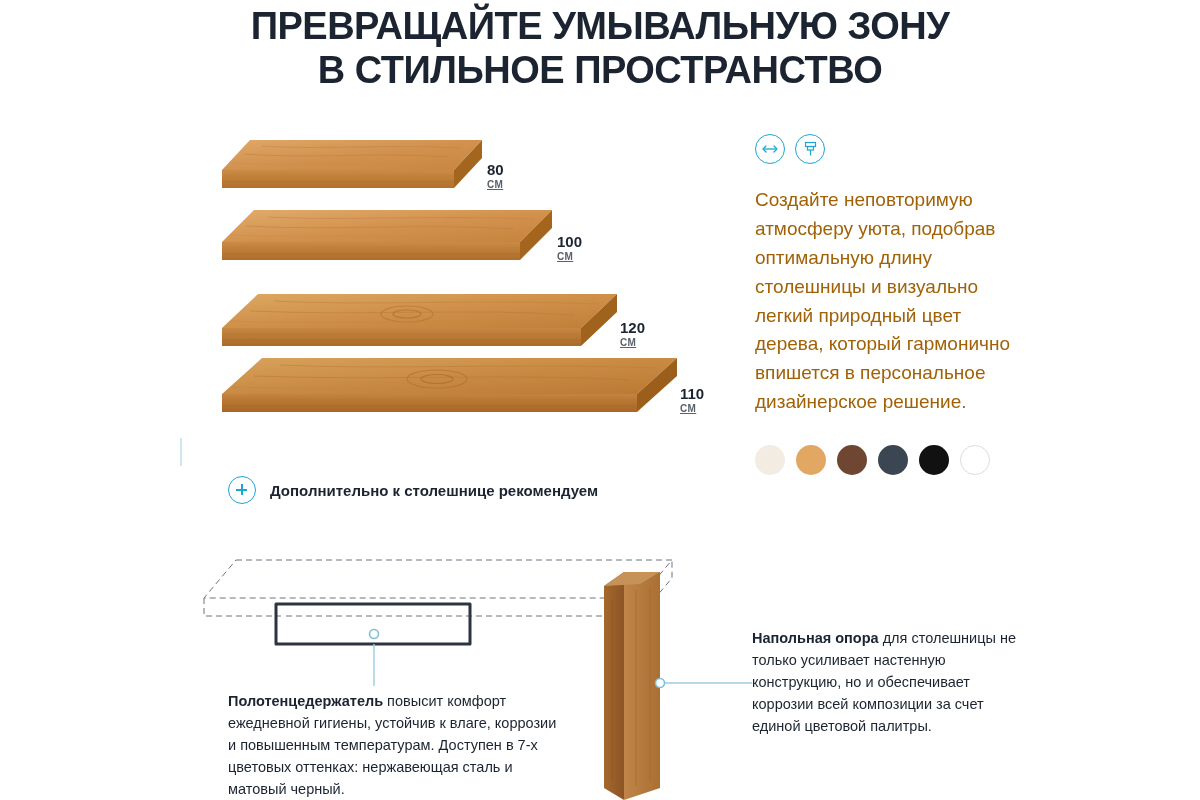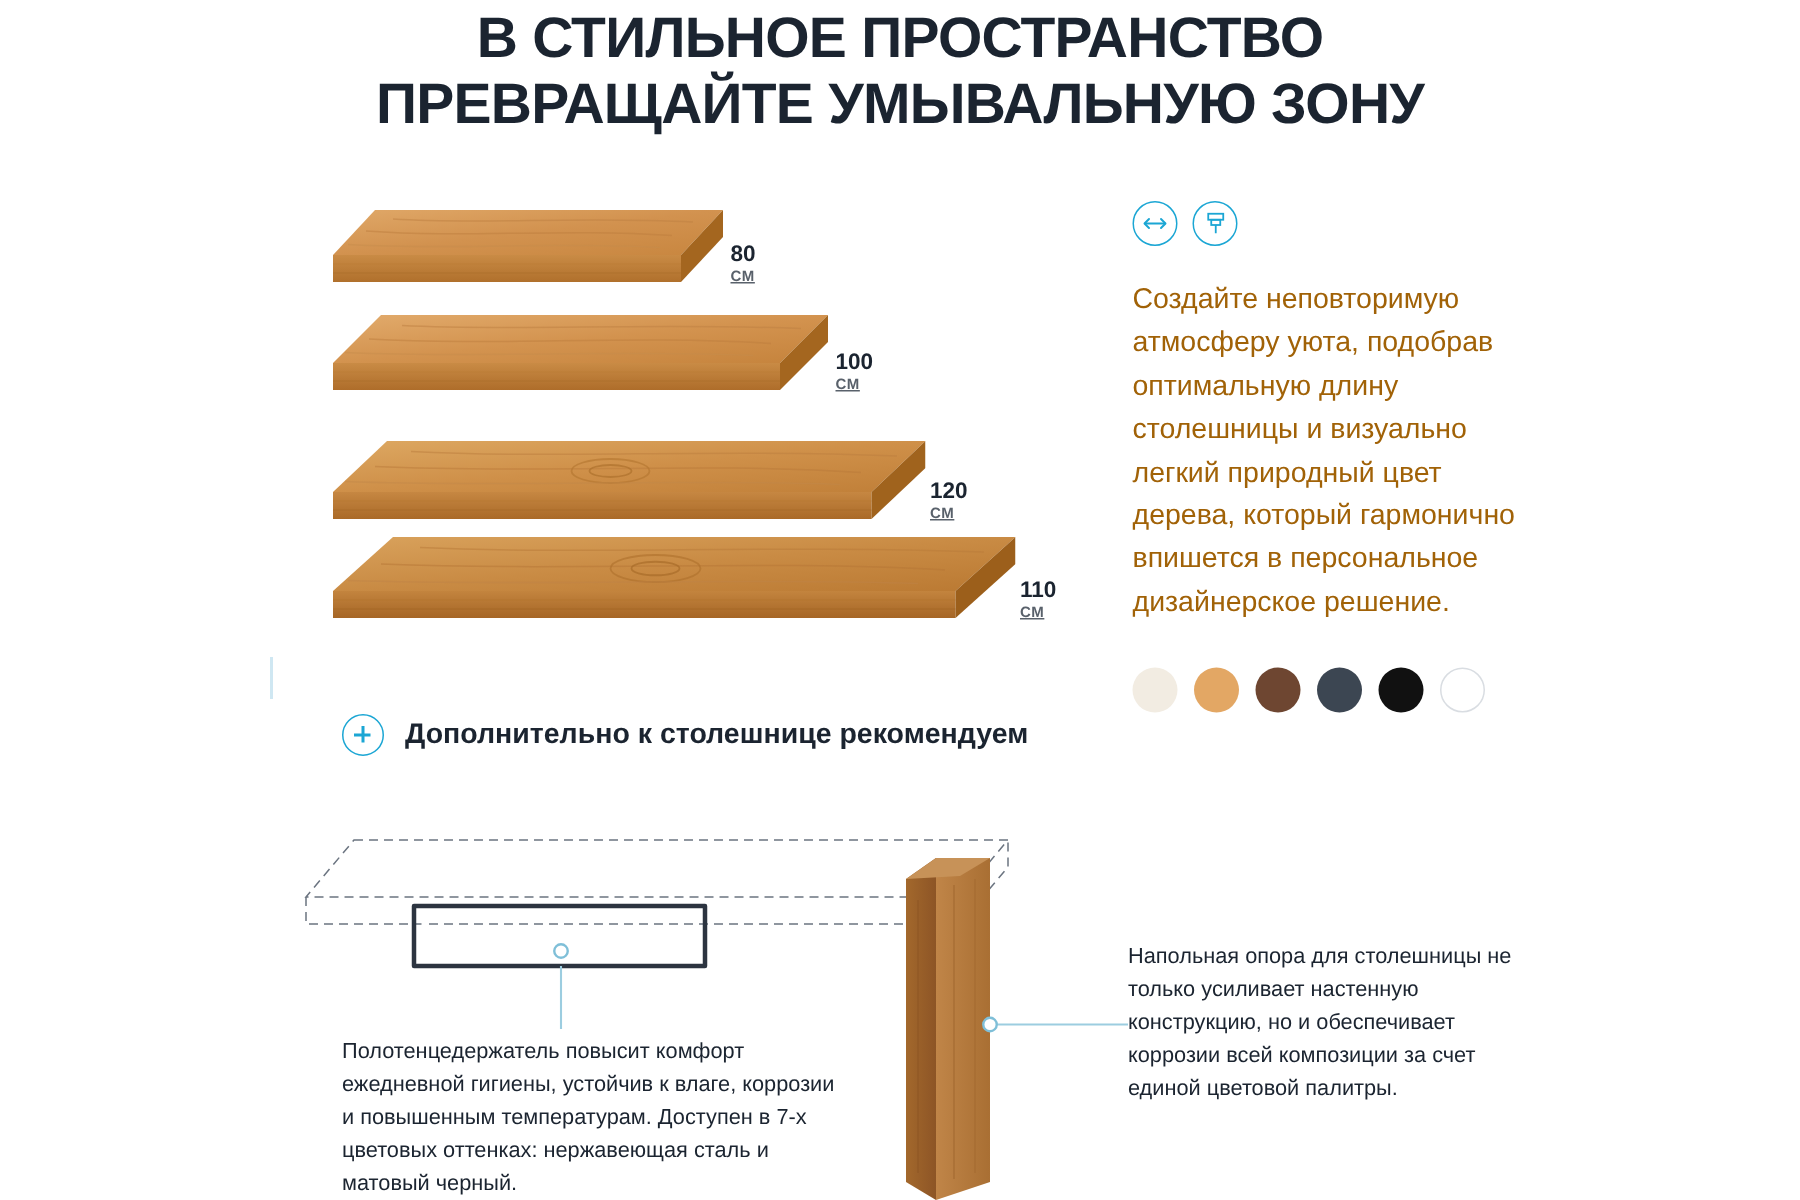--- a/index.html
+++ b/index.html
@@ -139,48 +139,48 @@
     background: #1ba6d4;
   }
   .plus-circle::before {
     left: 7px; top: 12.2px; width: 11px; height: 1.6px;
   }
   .plus-circle::after {
     top: 7px; left: 12.2px; height: 11px; width: 1.6px;
   }
   .rec-text {
     font-weight: bold;
-    font-size: 19px;
+    font-size: 15px;
     color: #1b2430;
   }
 
   
   .diagram {
     position: absolute;
     left: 0;
     top: 520px;
     width: 760px;
     height: 280px;
   }
   .callout {
     position: absolute;
     font-size: 14.5px;
     line-height: 1.52;
     color: #1b2430;
   }
-  .callout b { font-weight: normal; }
+  .callout b { font-weight: bold; }
   .callout-left { left: 228px; top: 690px; width: 330px; }
   .callout-right { left: 752px; top: 627px; width: 275px; }
 </style>
 </head>
 <body>
 
 <div class="headline">
+  <span class="line">ПРЕВРАЩАЙТЕ УМЫВАЛЬНУЮ ЗОНУ</span>
   <span class="line">В СТИЛЬНОЕ ПРОСТРАНСТВО</span>
-  <span class="line">ПРЕВРАЩАЙТЕ УМЫВАЛЬНУЮ ЗОНУ</span>
 </div>
 
 <div class="boards">
 
   <div class="tick"></div>
 
   <div class="board-row" style="left:222px; top:20px; width:520px;">
     <svg class="board" width="260" height="64" viewBox="0 0 260 64">
       <defs>
         <linearGradient id="topG1" x1="0" y1="0" x2="1" y2="1">

